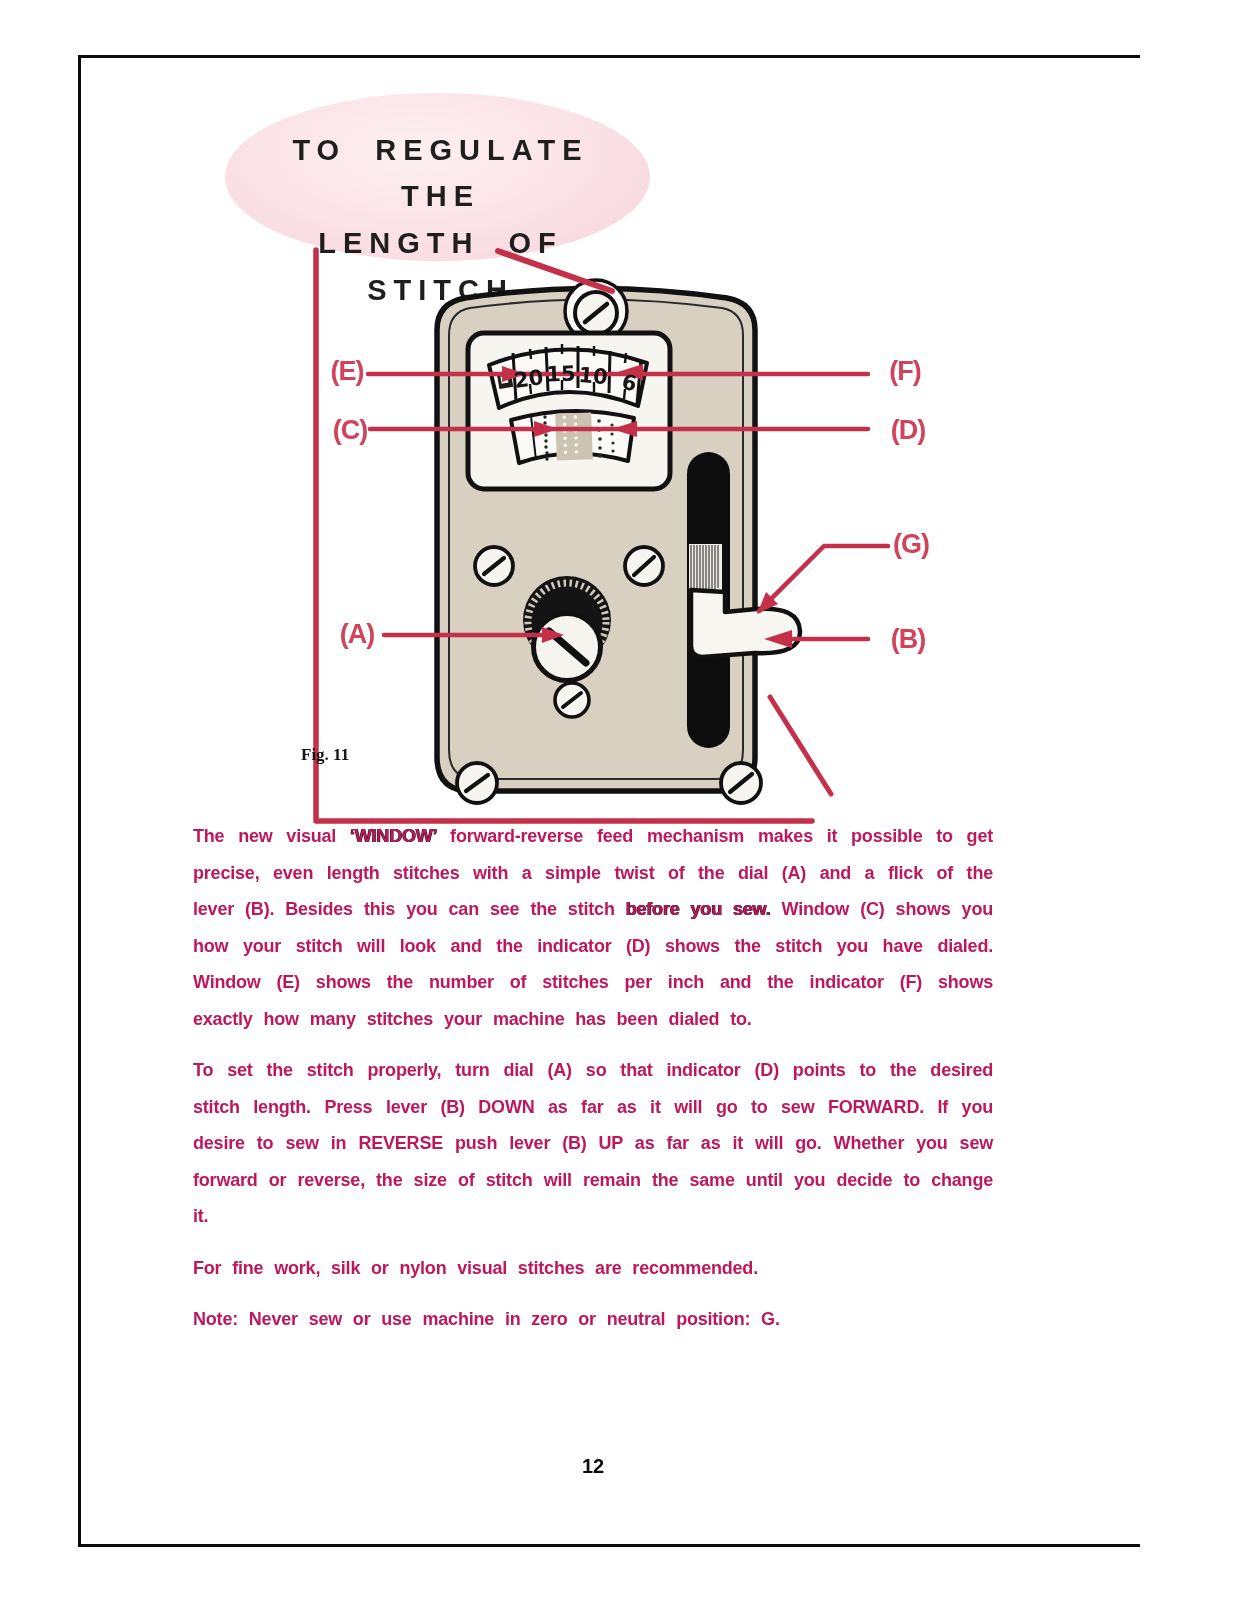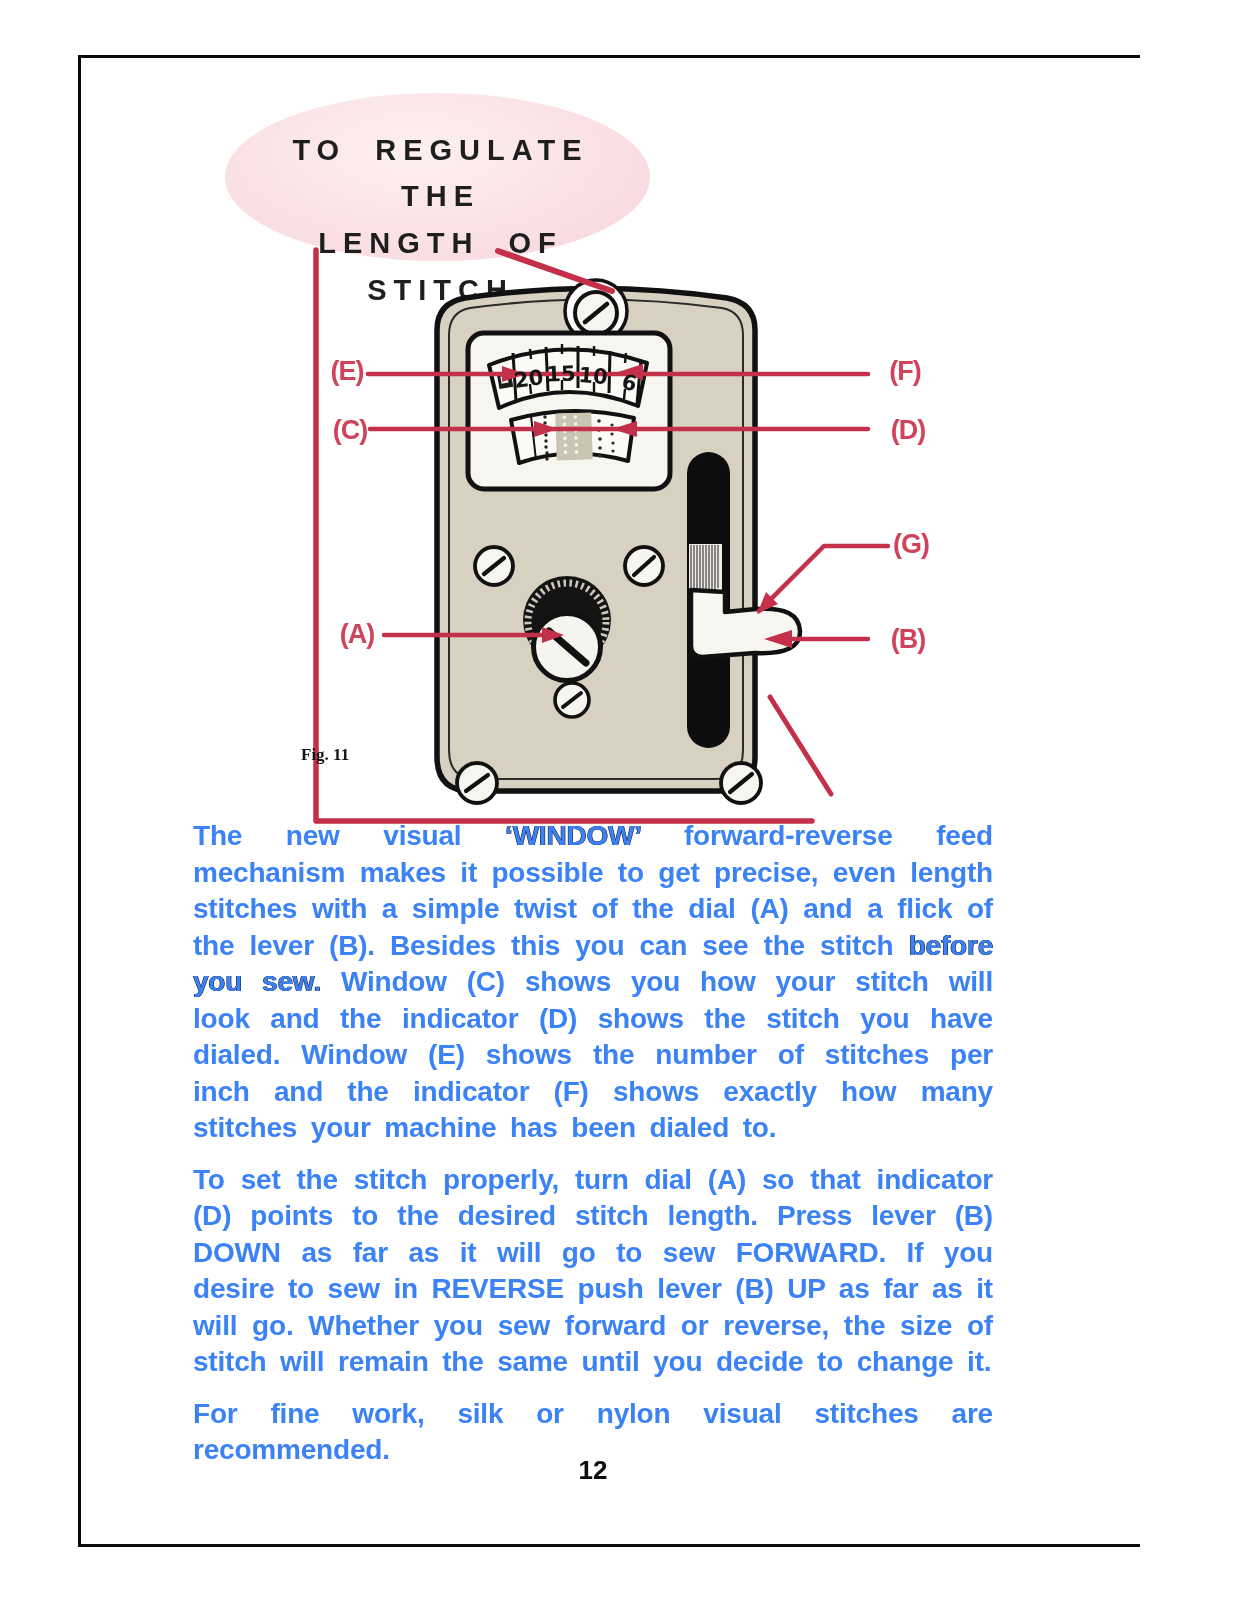--- a/index.html
+++ b/index.html
@@ -26,28 +26,28 @@
     color:#d0435a; font-weight:bold; font-size:27px; letter-spacing:-1px;
     white-space:nowrap;
   }
   .fig-caption {
     position:absolute; left:301px; top:698px;
     font-family:"Liberation Serif", serif; font-weight:bold; font-size:17px; color:#141414;margin-top:47px;
   }
   svg.fig { position:absolute; left:0; top:0; }
   .text-block {
     position:absolute; left:193px; top:818px; width:800px;
-    color:#3b82f6; font-weight:bold; font-size:28px; line-height:36.5px;
+    color:#be185d; font-weight:bold; font-size:18px; line-height:36.5px;
     text-align:justify; word-spacing:6px; letter-spacing:-0.2px;
   }
   .text-block p { margin:0 0 15px 0; }
   .xb { text-shadow:0.5px 0 0 #0d0d0d, -0.5px 0 0 #0d0d0d; }
   .page-number {
     position:absolute; left:193px; top:1455px; width:800px; text-align:center;
-    font-weight:bold; font-size:26px; color:#0d0d0d;
+    font-weight:bold; font-size:20px; color:#0d0d0d;
   }
 </style>
 </head>
 <body>
 
 <div id="screen">
 
   <div class="page-border"></div>
 
   <div class="bubble"></div>
@@ -223,17 +223,18 @@
   <div class="red-label" style="left:908px; top:430px;">(D)</div>
   <div class="red-label" style="left:911px; top:544px;">(G)</div>
   <div class="red-label" style="left:908px; top:639px;">(B)</div>
 
   <div class="fig-caption">Fig. 11</div>
 
   <div class="text-block">
     <p><span>The new visual </span><span class="xb">‘WINDOW’</span><span> forward-reverse feed mechanism makes it possible to get precise, even length stitches with a simple twist of the dial (A) and a flick of the lever (B). Besides this you can see the stitch </span><span class="xb">before you sew.</span><span> Window (C) shows you how your stitch will look and the indicator (D) shows the stitch you have dialed. Window (E) shows the number of stitches per inch and the indicator (F) shows exactly how many stitches your machine has been dialed to.</span></p>
     <p>To set the stitch properly, turn dial (A) so that indicator (D) points to the desired stitch length. Press lever (B) DOWN as far as it will go to sew FORWARD. If you desire to sew in REVERSE push lever (B) UP as far as it will go. Whether you sew forward or reverse, the size of stitch will remain the same until you decide to change it.</p>
     <p>For fine work, silk or nylon visual stitches are recommended.</p>
+    <p>Note: Never sew or use machine in zero or neutral position: G.</p>
   </div>
 
   <div class="page-number">12</div>
 
 </div>
 
 </body></html>

